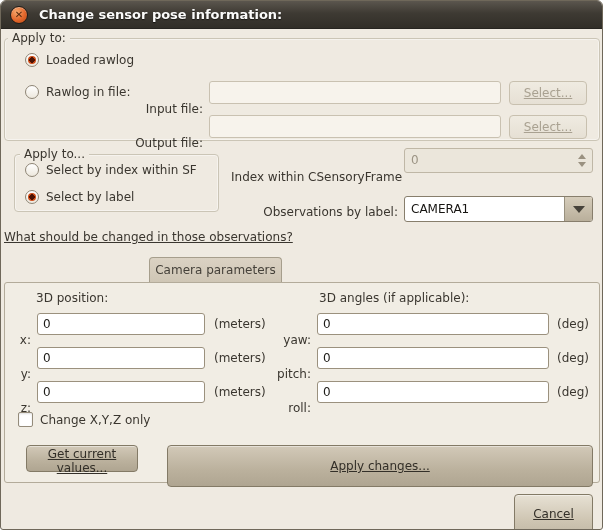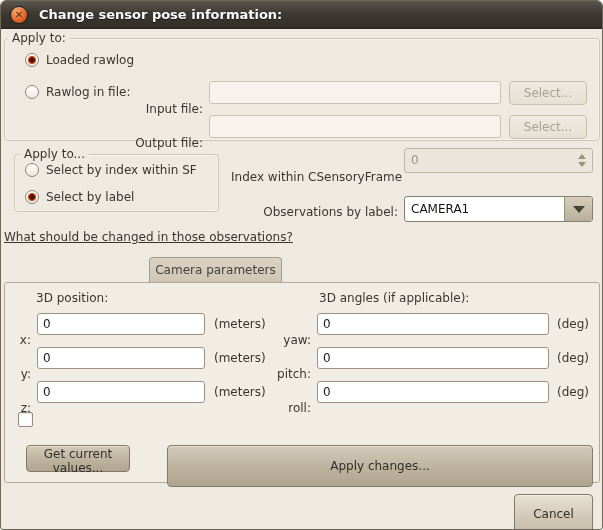--- a/index.html
+++ b/index.html
@@ -31,21 +31,21 @@
   .lbl{position:absolute;line-height:15px;white-space:nowrap;}
   .r{text-align:right;margin-top:16px;}
   
   .tf{position:absolute;border:1px solid #9B917E;border-radius:3px;background:#FFFFFF;
       font:12px "DejaVu Sans","Liberation Sans",sans-serif;color:#1E1C18;padding:0 5px;outline:none;}
   .tf.dis{background:#F7F3EC;border-color:#C9C1B1;}
   
   .btn{position:absolute;border:1px solid #837A66;border-radius:4px;color:#332F28;
        background:linear-gradient(#D2C9B8,#BBB19D 60%,#AFA591);
        box-shadow:inset 0 1px 0 rgba(255,255,255,.45);
-       font:12px "DejaVu Sans","Liberation Sans",sans-serif;text-align:center;cursor:pointer;}
+       font:12px "DejaVu Sans","Liberation Sans",sans-serif;text-align:center;cursor:pointer;text-decoration:underline;}
   .btn.light{background:linear-gradient(#E7E1D4,#CFC6B3 65%,#C3BAA7);}
   .btn.dis{background:linear-gradient(#EFEBE1,#E6E0D4);border-color:#C8C0AF;color:#A9A191;
        box-shadow:none;cursor:default;}
   
   .spinner{position:absolute;border:1px solid #BFB7A6;border-radius:3px;background:#EBE6DB;color:#9C9484;}
   .spin-val{position:absolute;left:6px;top:4px;}
   .arr-up{position:absolute;right:6px;top:5px;width:0;height:0;
           border-left:4px solid transparent;border-right:4px solid transparent;border-bottom:5px solid #9A9180;}
   .arr-down{position:absolute;right:6px;bottom:5px;width:0;height:0;
           border-left:4px solid transparent;border-right:4px solid transparent;border-top:5px solid #9A9180;}
@@ -145,19 +145,20 @@
   <span class="lbl" style="left:556px;top:350px;">(deg)</span>
 
   <span class="lbl r" style="left:10px;top:384px;width:20px;">z:</span>
   <input type="text" class="tf" style="left: 36px; top: 380px; width: 168px; height: 22px;" value="0">
   <span class="lbl" style="left:213px;top:384px;">(meters)</span>
   <span class="lbl r" style="left:260px;top:384px;width:50px;">roll:</span>
   <input type="text" class="tf" style="left: 316px; top: 380px; width: 232px; height: 22px;" value="0">
   <span class="lbl" style="left:556px;top:384px;">(deg)</span>
 
   <span class="checkbox" style="left:17px;top:411px;"></span>
+  <span class="lbl" style="left:39px;top:412px;">Change X,Y,Z only</span>
 
-  <button class="btn" style="left:25px;top:444px;width:104px;height:27px;">Get current values...</button>
+  <button class="btn" style="left:25px;top:444px;width:112px;height:27px;">Get current values...</button>
   <button class="btn" style="left:166px;top:444px;width:426px;height:42px;">Apply changes...</button>
 
   <button class="btn light" style="left:513px;top:493px;width:79px;height:40px;">Cancel</button>
 
 </div>
 
 </body></html>

